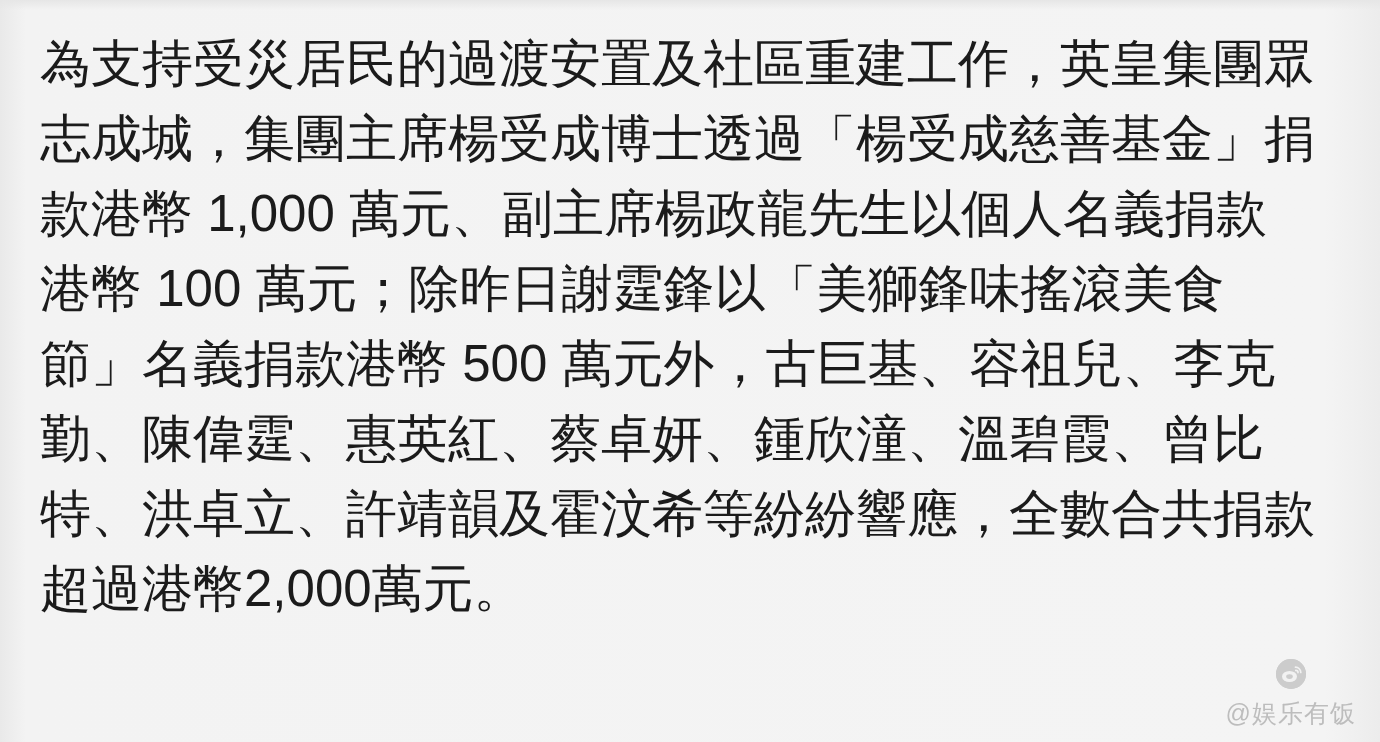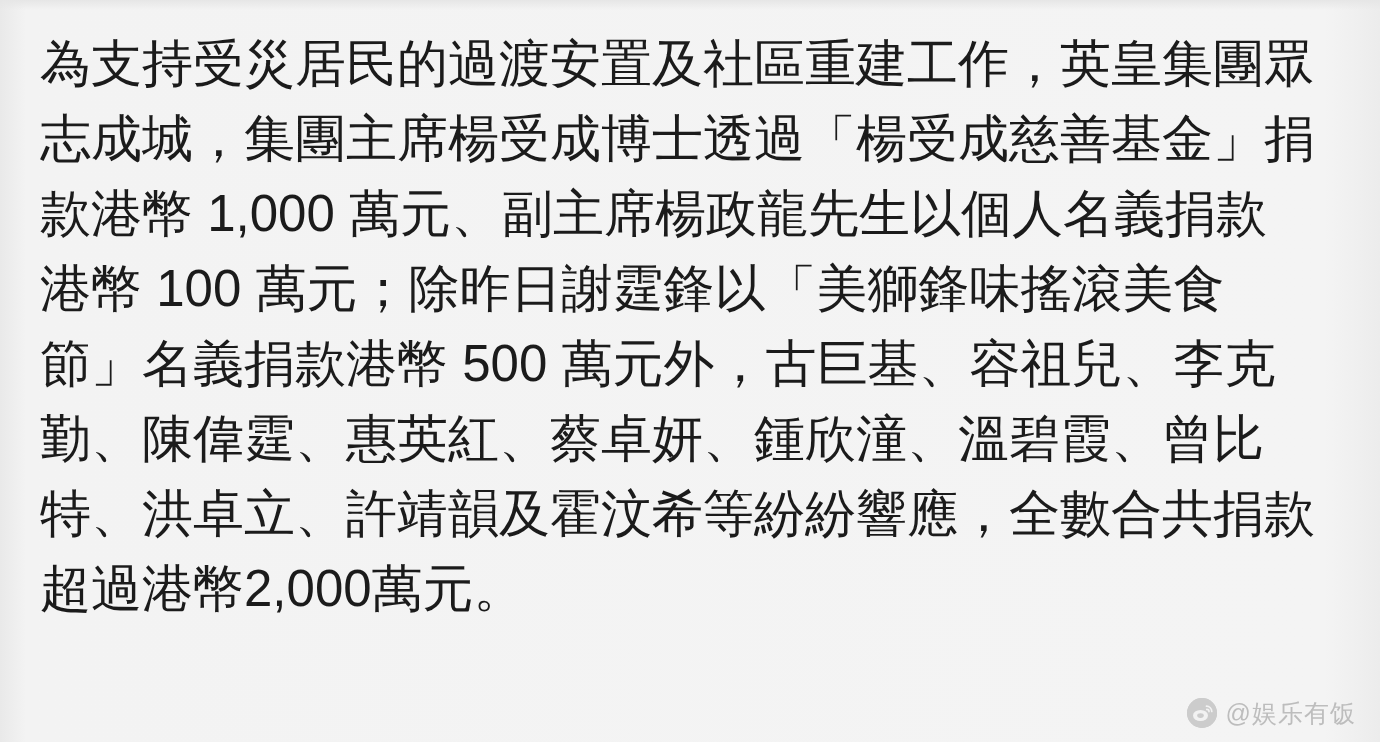--- a/index.html
+++ b/index.html
@@ -56,20 +56,21 @@
   }
   .watermark {
     position: absolute;
     right: 24px;
     bottom: 14px;
     display: flex;
     align-items: center;
     gap: 9px;
     z-index: 3;
     opacity: 0.92;
+    flex-direction: column;
   }
   .wb-logo {
     width: 30px;
     height: 30px;
     border-radius: 50%;
     background: #c9c9c9;
     position: relative;
     display: inline-block;
   }
   .wb-logo svg { display: block; }

